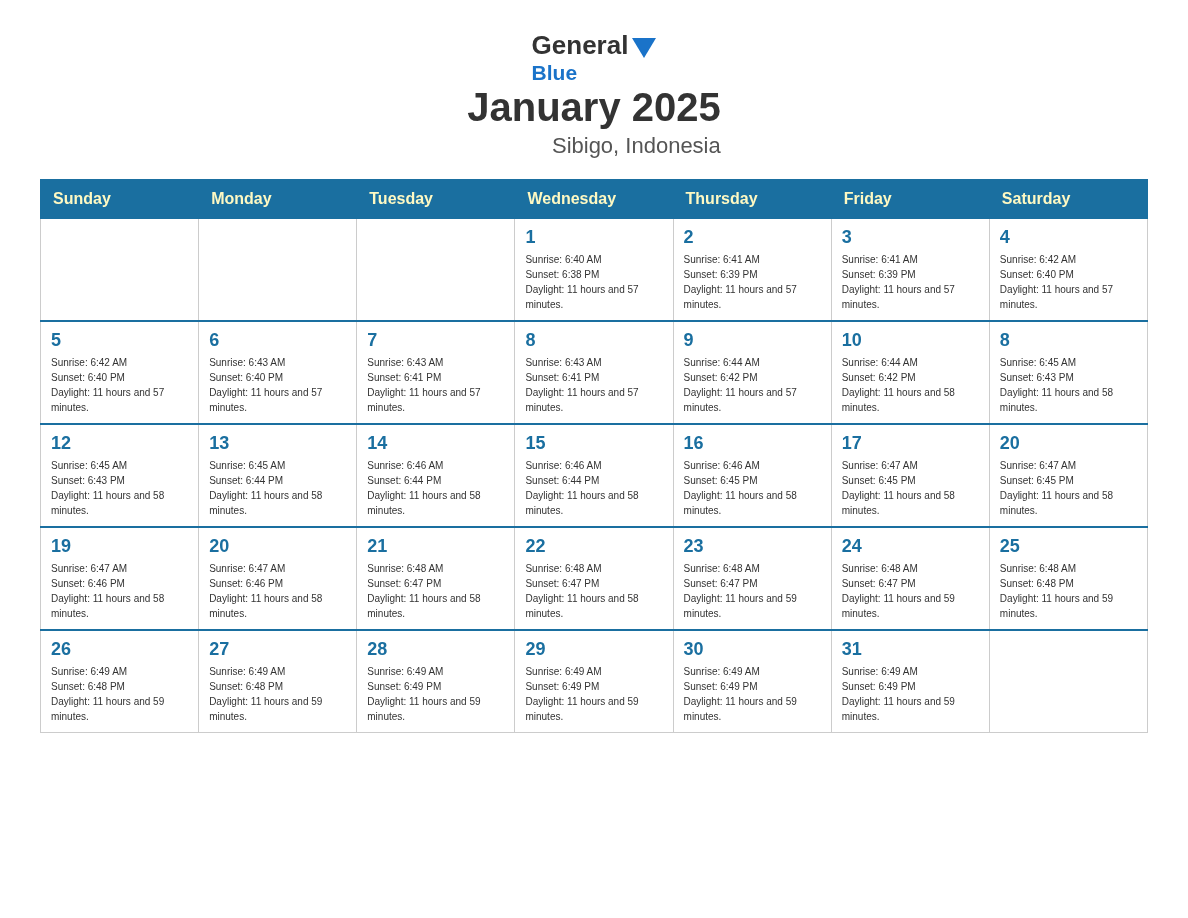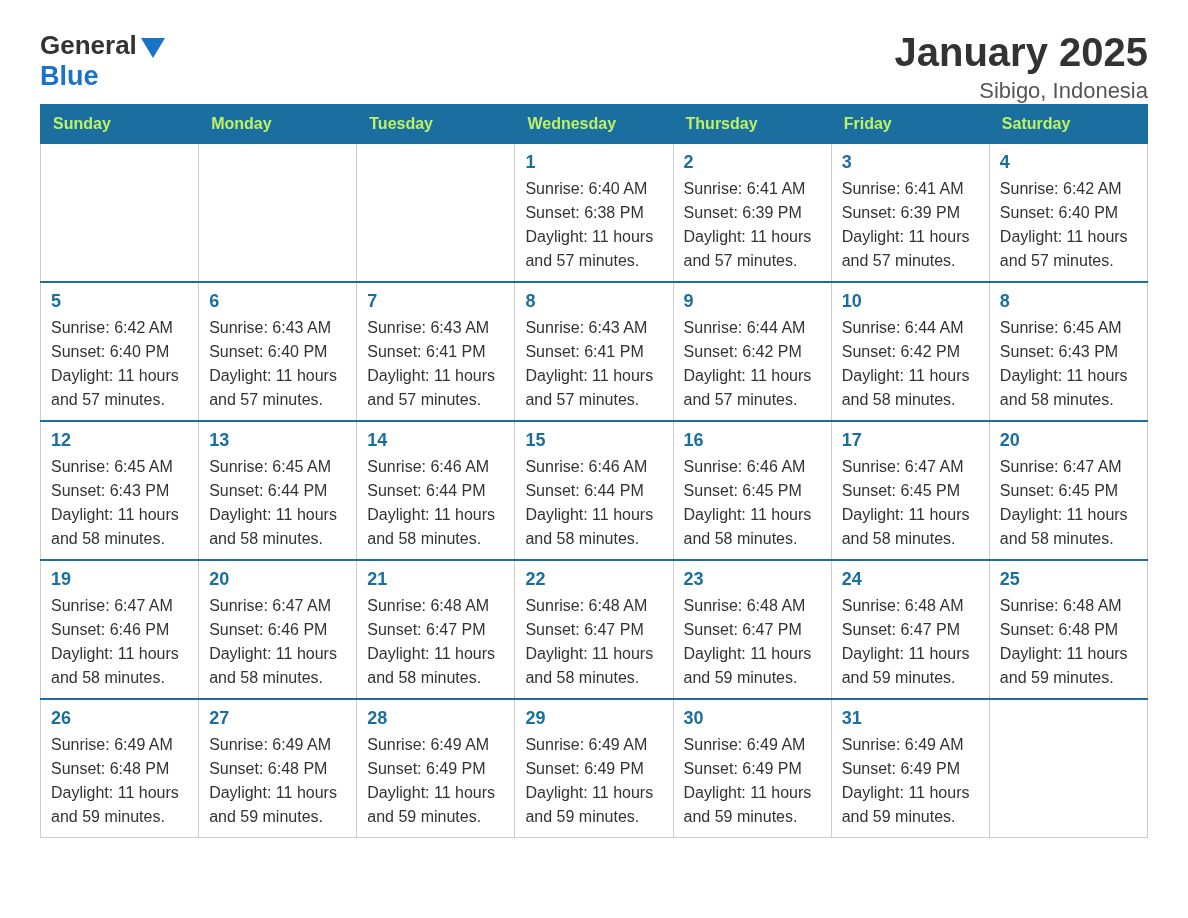--- a/index.html
+++ b/index.html
@@ -6,29 +6,31 @@
     body {
       font-family: Arial, sans-serif;
       background: #fff;
       padding: 30px 40px;
       width: 1188px;
       min-height: 918px;
     }
     .header-area {
       display: flex;
       justify-content: space-between;
-      align-items: flex-start;
+      align-items: center;
+      margin-bottom: 20px;
+      flex-direction: column;
     }
     .logo-text-general {
       font-size: 26px;
       font-weight: bold;
       color: #333;
     }
     .logo-text-blue {
-      font-size: 27px;
+      font-size: 21px;
       font-weight: bold;
       color: #1a73c9;
     }
     .logo-icon {
       width: 0;
       height: 0;
       border-left: 12px solid transparent;
       border-right: 12px solid transparent;
       border-top: 20px solid #1a73c9;
       margin-left: 4px;
@@ -56,21 +58,21 @@
       font-size: 22px;
       color: #555;
       margin-top: 4px;
     }
     table {
       width: 100%;
       border-collapse: collapse;
     }
     thead tr th {
       background-color: #1a6fa0;
-      color: #bef264;
+      color: #fef9c3;
       font-size: 16px;
       font-weight: bold;
       padding: 10px 12px;
       text-align: left;
       border: 1px solid #1a6fa0;
       margin-top: 24px;
     }
     tbody tr td {
       border: 1px solid #ccc;
       vertical-align: top;
@@ -79,21 +81,21 @@
       min-height: 110px;
     }
     .day-number {
       font-size: 18px;
       font-weight: bold;
       color: #1a6fa0;
       display: block;
       margin-bottom: 4px;
     }
     .day-info {
-      font-size: 16px;
+      font-size: 10px;
       color: #333;
       line-height: 1.5;
     }
     tbody tr {
       border-bottom: 2px solid #1a6fa0;
     }
     tbody tr:last-child {
       border-bottom: none;
     }
     td.empty {

